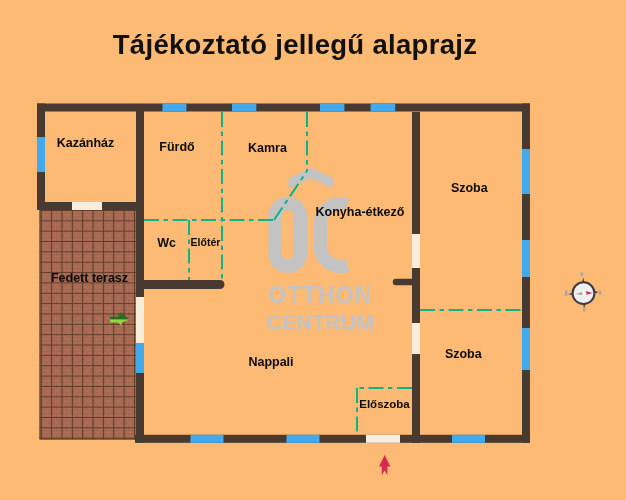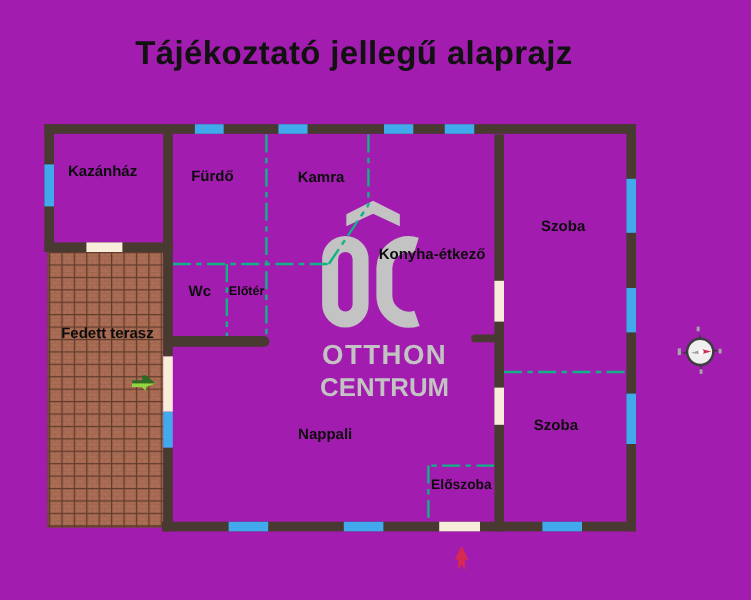--- a/index.html
+++ b/index.html
@@ -1,16 +1,16 @@
 <!DOCTYPE html>
 <html><head>
 <meta charset="utf-8">
 <style>
   html,body{margin:0;padding:0;background:#ffffff;}
-  .wrap{position:relative;width:626px;height:500px;background:#a21caf;overflow:hidden;}
+  .wrap{position:relative;width:626px;height:500px;background:#fdba74;overflow:hidden;}
   text{font-family:"Liberation Sans",sans-serif;}
 </style>
 </head>
 <body>
 <div class="wrap">
 <svg width="626" height="500" viewBox="0 0 626 500" xmlns="http://www.w3.org/2000/svg">
   <defs>
     <pattern id="br" x="40.8" y="210" width="10.35" height="10.35" patternUnits="userSpaceOnUse">
       <rect x="0" y="0" width="10.35" height="10.35" fill="#a7684f"></rect>
       <rect x="1.5" y="1.5" width="7.9" height="7.9" fill="#ac6f58" opacity="0.75"></rect>

